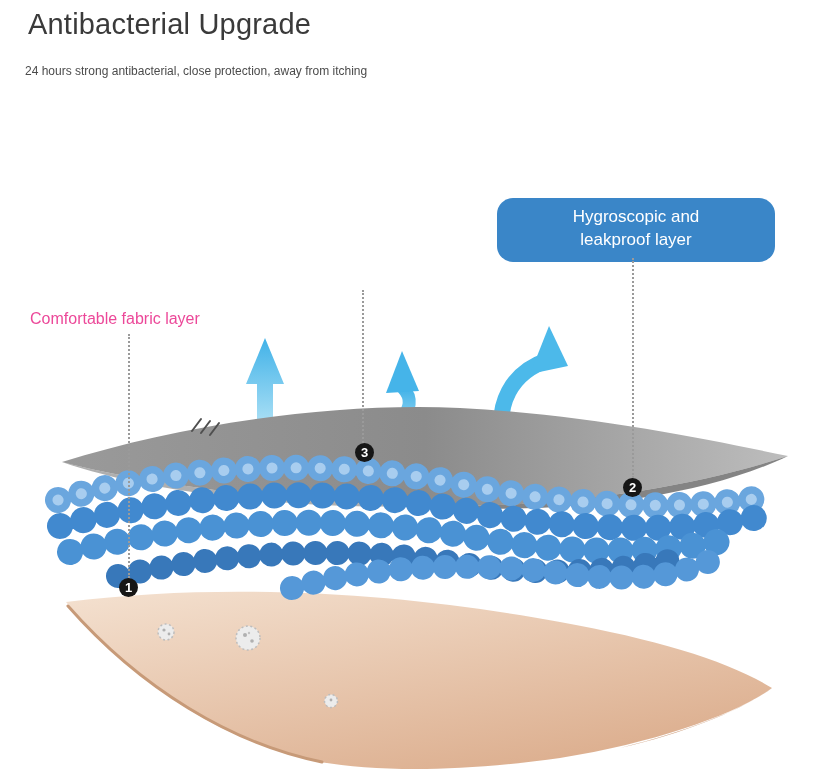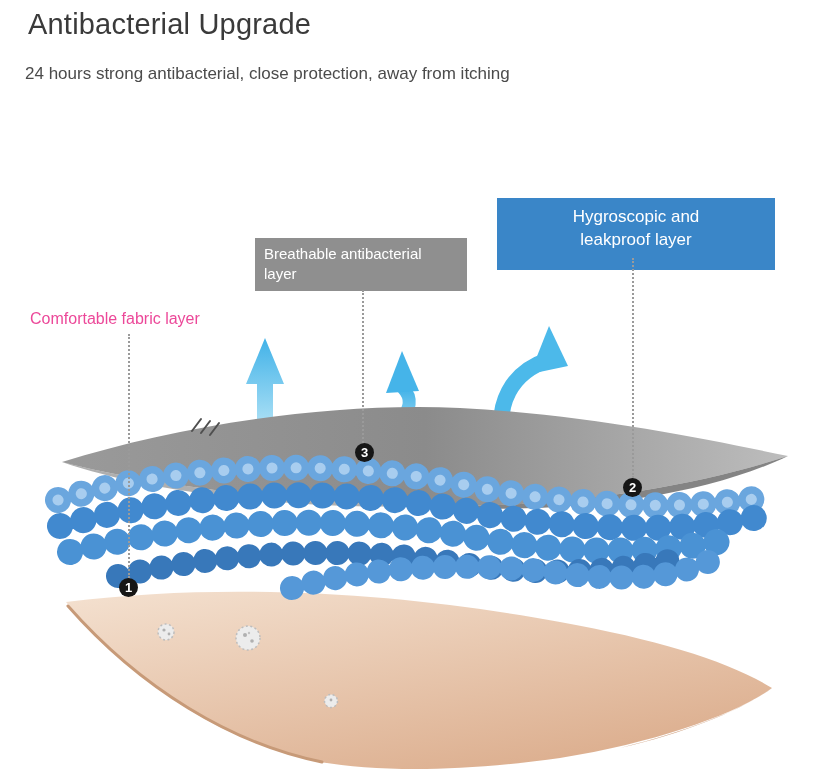--- a/index.html
+++ b/index.html
@@ -6,35 +6,35 @@
   body { font-family:"Liberation Sans", sans-serif; }
   .canvas {
     position:relative; width:820px; height:774px; background:#ffffff; overflow:hidden;
   }
   .title {
     position:absolute; left:28px; top:8px;
     font-size:29px; font-weight:500; color:#3a3a3a; letter-spacing:0.2px;
   }
   .subtitle {
     position:absolute; left:25px; top:64px;
-    font-size:17px; color:#4b4b4b;
+    font-size:12px; color:#4b4b4b;
   }
   .label-plain {
     position:absolute; left:30px; top:310px;
     font-size:16px; color:#ec4899;
   }
   .label-gray {
     position:absolute; left:255px; top:238px; width:194px;
     background:var(--label-gray-bg, #8f8f8f); color:#ffffff;
     font-size:15px; line-height:1.35; padding:6px 9px;
   }
   .label-blue {
     position:absolute; left:497px; top:198px; width:188px;
     background:var(--label-blue-bg, #3a86c8); color:#ffffff;
-    font-size:17px; line-height:1.35; text-align:center; padding:8px 45px 18px;
+    font-size:17px; line-height:1.35; text-align:center; padding:8px 45px 10px;border-radius:16px;
   }
   .leader {
     position:absolute; width:0; border-left:2px dotted #9a9a9a;
   }
   #leader-1 { left:128px; top:334px; height:244px; }
   #leader-3 { left:362px; top:290px; height:153px; }
   #leader-2 { left:632px; top:258px; height:220px; }
   .badge {
     position:absolute; width:19px; height:19px; border-radius:50%;
     background:#161616; color:#ffffff; font-size:13px; font-weight:bold;
@@ -48,21 +48,20 @@
 </style>
 </head>
 <body>
 
 <div class="canvas">
 
   <div class="title">Antibacterial Upgrade</div>
   <div class="subtitle">24 hours strong antibacterial, close protection, away from itching</div>
 
   <div class="label-plain">Comfortable fabric layer</div>
-  <div class="label-gray">Breathable antibacterial layer</div>
   <div class="label-blue">Hygroscopic and leakproof layer</div>
 
   <div class="leader" id="leader-1"></div>
   <div class="leader" id="leader-3"></div>
   <div class="leader" id="leader-2"></div>
 
   <div class="badge" id="badge-1">1</div>
   <div class="badge" id="badge-2">2</div>
   <div class="badge" id="badge-3">3</div>
 

